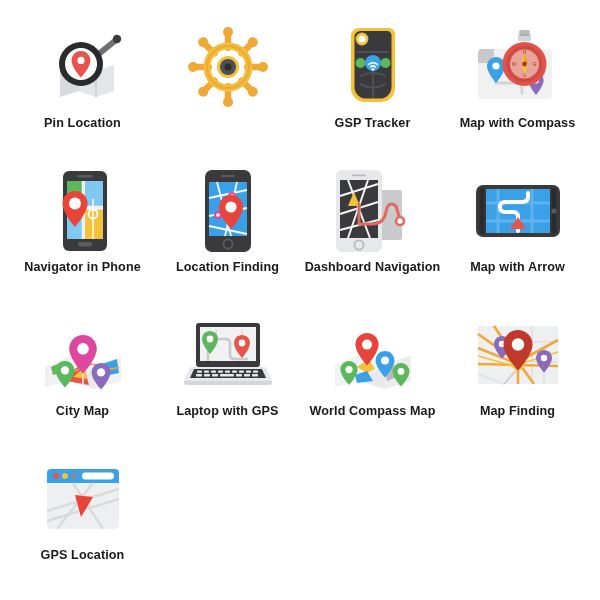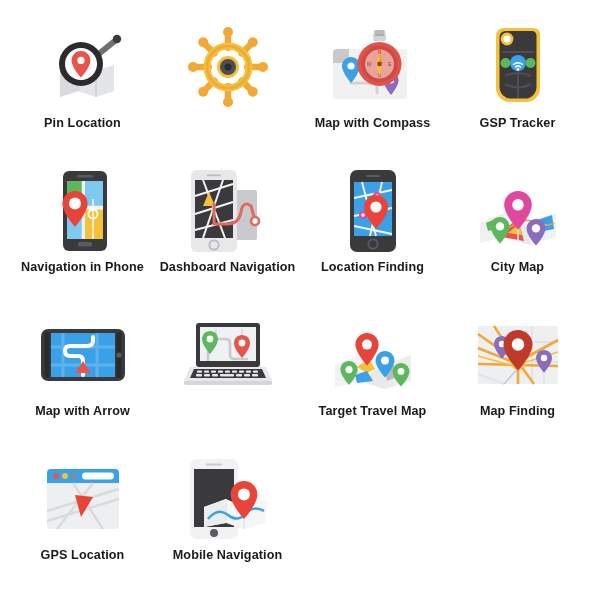--- a/index.html
+++ b/index.html
@@ -112,20 +112,42 @@
               </g>
           </g>
         </g>
         <circle cx="40" cy="40" r="21" fill="none" stroke="#f3c13a" stroke-width="7"></circle>
         <circle cx="40" cy="40" r="21" fill="none" stroke="#f0a836" stroke-width="2.5"></circle>
         <circle cx="40" cy="40" r="11" fill="#f3c13a"></circle>
         <circle cx="40" cy="40" r="8" fill="#4d4f54"></circle>
         <circle cx="40" cy="40" r="3.6" fill="#2b2b2d"></circle>
       </svg>
     </div>
+  </div>
+
+  <div class="cell">
+    <div class="icon-art">
+      <svg width="60" height="82" viewBox="0 0 60 82">
+        <path d="M16 2 H46 a6 6 0 0 1 6 6 V62 a14 14 0 0 1 -14 14 H22 a14 14 0 0 1 -14 -14 V10 a8 8 0 0 1 8 -8 Z" fill="#f3c13a"></path>
+        <path d="M18 5 H44 a4.5 4.5 0 0 1 4.5 4.5 V61 a11.5 11.5 0 0 1 -11.5 11.5 H23 a11.5 11.5 0 0 1 -11.5 -11.5 V11 a6 6 0 0 1 6.5 -6 Z" fill="#3a3a3c"></path>
+        <circle cx="19" cy="13" r="6.4" fill="#f3c13a"></circle>
+        <circle cx="19" cy="13" r="3.6" fill="#ffffff"></circle>
+        <path d="M14 26 h32" stroke="#4d4f54" stroke-width="2" fill="none"></path>
+        <path d="M17 50 q13 -6 26 0" stroke="#4d4f54" stroke-width="2" fill="none"></path>
+        <path d="M30 40 v32" stroke="#4d4f54" stroke-width="2" fill="none"></path>
+        <path d="M17 58 q13 7 26 0" stroke="#4d4f54" stroke-width="2" fill="none"></path>
+        <circle cx="17.5" cy="37" r="5" fill="#5cb85c"></circle>
+        <circle cx="42.5" cy="37" r="5" fill="#5cb85c"></circle>
+        <circle cx="30" cy="37" r="8" fill="#3aa0e8"></circle>
+        <path d="M25.5 38.5 a6.5 6.5 0 0 1 9 0" stroke="#ffffff" stroke-width="1.6" fill="none" stroke-linecap="round"></path>
+        <path d="M27.5 41 a3.8 3.8 0 0 1 5 0" stroke="#ffffff" stroke-width="1.6" fill="none" stroke-linecap="round"></path>
+        <circle cx="30" cy="43.4" r="1.4" fill="#ffffff"></circle>
+      </svg>
+    </div>
+    <div class="cell-label">GSP Tracker</div>
   </div>
 
   <div class="cell">
     <div class="icon-art">
       <svg width="92" height="80" viewBox="0 0 92 80">
         <rect x="6" y="22" width="74" height="50" rx="4" fill="#f1f1f2"></rect>
         <path d="M6 26 a4 4 0 0 1 4 -4 h12 v6 a8 8 0 0 1 -8 8 H6 Z" fill="#c9c9cc"></path>
         <path d="M24 56 H46 a4 4 0 0 1 4 4 V66" stroke="#d2d3d5" stroke-width="3" fill="none" stroke-linecap="round"></path>
         <path d="M24 30 c-5 0 -9 4 -9 9 c0 6.6 9 17 9 17 s9 -10.4 9 -17 c0 -5 -4 -9 -9 -9 z" fill="#3aa0e8"></path>
         <circle cx="24" cy="39" r="3.6" fill="#ffffff"></circle>
@@ -144,42 +166,20 @@
           <text x="42" y="39">W</text>
         </g>
         <path d="M52.5 25 L56 37 L52.5 49 L49 37 Z" fill="#f3c13a"></path>
         <path d="M52.5 25 L56 37 L52.5 37 Z" fill="#e8a020"></path>
         <circle cx="52.5" cy="37" r="2.4" fill="#a83a33"></circle>
       </svg>
     </div>
     <div class="cell-label">Map with Compass</div>
   </div>
 
-  <div class="cell">
-    <div class="icon-art">
-      <svg width="60" height="82" viewBox="0 0 60 82">
-        <path d="M16 2 H46 a6 6 0 0 1 6 6 V62 a14 14 0 0 1 -14 14 H22 a14 14 0 0 1 -14 -14 V10 a8 8 0 0 1 8 -8 Z" fill="#f3c13a"></path>
-        <path d="M18 5 H44 a4.5 4.5 0 0 1 4.5 4.5 V61 a11.5 11.5 0 0 1 -11.5 11.5 H23 a11.5 11.5 0 0 1 -11.5 -11.5 V11 a6 6 0 0 1 6.5 -6 Z" fill="#3a3a3c"></path>
-        <circle cx="19" cy="13" r="6.4" fill="#f3c13a"></circle>
-        <circle cx="19" cy="13" r="3.6" fill="#ffffff"></circle>
-        <path d="M14 26 h32" stroke="#4d4f54" stroke-width="2" fill="none"></path>
-        <path d="M17 50 q13 -6 26 0" stroke="#4d4f54" stroke-width="2" fill="none"></path>
-        <path d="M30 40 v32" stroke="#4d4f54" stroke-width="2" fill="none"></path>
-        <path d="M17 58 q13 7 26 0" stroke="#4d4f54" stroke-width="2" fill="none"></path>
-        <circle cx="17.5" cy="37" r="5" fill="#5cb85c"></circle>
-        <circle cx="42.5" cy="37" r="5" fill="#5cb85c"></circle>
-        <circle cx="30" cy="37" r="8" fill="#3aa0e8"></circle>
-        <path d="M25.5 38.5 a6.5 6.5 0 0 1 9 0" stroke="#ffffff" stroke-width="1.6" fill="none" stroke-linecap="round"></path>
-        <path d="M27.5 41 a3.8 3.8 0 0 1 5 0" stroke="#ffffff" stroke-width="1.6" fill="none" stroke-linecap="round"></path>
-        <circle cx="30" cy="43.4" r="1.4" fill="#ffffff"></circle>
-      </svg>
-    </div>
-    <div class="cell-label">GSP Tracker</div>
-  </div>
-
 
   <div class="cell">
     <div class="icon-art">
       <svg width="68" height="84" viewBox="0 0 68 84">
         <rect x="14" y="2" width="44" height="80" rx="6" fill="#3a3a3c"></rect>
         <rect x="18" y="12" width="36" height="58" fill="#f0f1f2"></rect>
         <g>
           <rect x="18" y="12" width="16" height="26" fill="#5cb85c"></rect>
           <rect x="36" y="12" width="18" height="26" fill="#7fc8f0"></rect>
           <rect x="18" y="40" width="16" height="30" fill="#7fc8f0"></rect>
@@ -187,23 +187,49 @@
           <path d="M34 12 v58 M18 38 h36" stroke="#f0f1f2" stroke-width="2.5"></path>
         </g>
         <path d="M36 40 h18 M44 30 v40" stroke="#ffffff" stroke-width="1.6" opacity="0.85"></path>
         <circle cx="44" cy="45" r="4.5" fill="none" stroke="#ffffff" stroke-width="1.8"></circle>
         <rect x="28" y="6" width="16" height="2.4" rx="1.2" fill="#5a5b5e"></rect>
         <rect x="29" y="73" width="14" height="4.5" rx="1.5" fill="#5a5b5e"></rect>
         <path d="M26 22 c-7 0 -12.6 5.6 -12.6 12.6 c0 9.4 12.6 23.4 12.6 23.4 s12.6 -14 12.6 -23.4 c0 -7 -5.6 -12.6 -12.6 -12.6 z" fill="#e8443a"></path>
         <circle cx="26" cy="34.6" r="6" fill="#ffffff"></circle>
       </svg>
     </div>
-    <div class="cell-label">Navigation in Phone</div>
-  </div>
-
+    <div class="cell-label">Navigator in Phone</div>
+  </div>
+
+
+  <div class="cell">
+    <div class="icon-art">
+      <svg width="66" height="86" viewBox="0 0 66 86">
+        <rect x="10" y="2" width="46" height="82" rx="7" fill="#3a3a3c"></rect>
+        <rect x="14" y="14" width="38" height="54" fill="#3aa0e8"></rect>
+        <g stroke="#ffffff" stroke-width="1.8" fill="none" opacity="0.95">
+          <path d="M14 30 L52 22"></path>
+          <path d="M14 48 L52 40"></path>
+          <path d="M14 58 L52 66"></path>
+          <path d="M22 14 L36 68"></path>
+          <path d="M42 14 L30 68"></path>
+        </g>
+        <rect x="26" y="7" width="14" height="2" rx="1" fill="#5a5b5e"></rect>
+        <circle cx="33" cy="76" r="4.6" fill="none" stroke="#5a5b5e" stroke-width="1.8"></circle>
+        <circle cx="23" cy="47" r="4" fill="#e0479e"></circle>
+        <circle cx="23" cy="47" r="1.8" fill="#ffffff"></circle>
+        <circle cx="37" cy="28" r="4" fill="#e0479e"></circle>
+        <circle cx="37" cy="28" r="1.8" fill="#ffffff"></circle>
+        <path d="M33 54 l4 -6 h-8 z" fill="#5cb85c"></path>
+        <path d="M36 27 c-6.6 0 -12 5.4 -12 12 c0 9 12 22 12 22 s12 -13 12 -22 c0 -6.6 -5.4 -12 -12 -12 z" fill="#e8443a"></path>
+        <circle cx="36" cy="39" r="5.6" fill="#ffffff"></circle>
+      </svg>
+    </div>
+    <div class="cell-label">Location Finding</div>
+  </div>
 
   <div class="cell">
     <div class="icon-art">
       <svg width="90" height="86" viewBox="0 0 90 86">
         <rect x="38" y="22" width="36" height="50" rx="2" fill="#c9cacd"></rect>
         <rect x="8" y="2" width="46" height="82" rx="6" fill="#e7e8ea"></rect>
         <rect x="12" y="12" width="38" height="58" fill="#3a3a3c"></rect>
         <g stroke="#ffffff" stroke-width="2" fill="none" opacity="0.95">
           <path d="M12 28 L50 16"></path>
           <path d="M12 46 L50 34"></path>
@@ -216,42 +242,37 @@
         <path d="M26 24 l6 14 h-12 z" fill="#f3c13a"></path>
         <path d="M31 36 V56 H44 Q56 56 58 44 Q60 32 68 38 L72 52" stroke="#e06a5e" stroke-width="3" fill="none" stroke-linecap="round" stroke-linejoin="round"></path>
         <circle cx="72" cy="53" r="4" fill="#ffffff" stroke="#e06a5e" stroke-width="2.6"></circle>
       </svg>
     </div>
     <div class="cell-label">Dashboard Navigation</div>
   </div>
 
   <div class="cell">
     <div class="icon-art">
-      <svg width="66" height="86" viewBox="0 0 66 86">
-        <rect x="10" y="2" width="46" height="82" rx="7" fill="#3a3a3c"></rect>
-        <rect x="14" y="14" width="38" height="54" fill="#3aa0e8"></rect>
-        <g stroke="#ffffff" stroke-width="1.8" fill="none" opacity="0.95">
-          <path d="M14 30 L52 22"></path>
-          <path d="M14 48 L52 40"></path>
-          <path d="M14 58 L52 66"></path>
-          <path d="M22 14 L36 68"></path>
-          <path d="M42 14 L30 68"></path>
-        </g>
-        <rect x="26" y="7" width="14" height="2" rx="1" fill="#5a5b5e"></rect>
-        <circle cx="33" cy="76" r="4.6" fill="none" stroke="#5a5b5e" stroke-width="1.8"></circle>
-        <circle cx="23" cy="47" r="4" fill="#e0479e"></circle>
-        <circle cx="23" cy="47" r="1.8" fill="#ffffff"></circle>
-        <circle cx="37" cy="28" r="4" fill="#e0479e"></circle>
-        <circle cx="37" cy="28" r="1.8" fill="#ffffff"></circle>
-        <path d="M33 54 l4 -6 h-8 z" fill="#5cb85c"></path>
-        <path d="M36 27 c-6.6 0 -12 5.4 -12 12 c0 9 12 22 12 22 s12 -13 12 -22 c0 -6.6 -5.4 -12 -12 -12 z" fill="#e8443a"></path>
-        <circle cx="36" cy="39" r="5.6" fill="#ffffff"></circle>
-      </svg>
-    </div>
-    <div class="cell-label">Location Finding</div>
+      <svg width="88" height="64" viewBox="0 0 88 64">
+        <rect x="2" y="6" width="84" height="52" rx="7" fill="#3a3a3c"></rect>
+        <rect x="12" y="10" width="64" height="44" fill="#3aa0e8"></rect>
+        <g stroke="#5fb3ec" stroke-width="3" fill="none">
+          <path d="M24 10 V54"></path>
+          <path d="M58 10 V54"></path>
+          <path d="M12 24 H76"></path>
+          <path d="M12 42 H76"></path>
+        </g>
+        <path d="M44 52 V38 Q44 33 39 33 H31 Q26 33 26 28 Q26 23 31 23 H48 Q54 23 54 18 V14" stroke="#ffffff" stroke-width="4" fill="none" stroke-linecap="round" stroke-linejoin="round"></path>
+        <path d="M44 38 l8 12 h-16 z" fill="#e8534a"></path>
+        <rect x="5.5" y="9" width="5" height="46" rx="2.5" fill="#2b2b2d"></rect>
+        <rect x="77.5" y="9" width="5" height="46" rx="2.5" fill="#2b2b2d"></rect>
+        <circle cx="80" cy="32" r="2.6" fill="#5a5b5e"></circle>
+      </svg>
+    </div>
+    <div class="cell-label">Map with Arrow</div>
   </div>
 
   <div class="cell">
     <div class="icon-art">
       <svg width="92" height="80" viewBox="0 0 92 80">
         <path d="M8 52 L32 42 L58 52 L84 42 L84 66 L58 74 L32 66 L8 72 Z" fill="#f0f1f2"></path>
         <path d="M32 66 L58 52 L58 74 L32 66 Z" fill="#e8e9ea"></path>
         <path d="M8 52 L32 42 L32 55 L8 62 Z" fill="#eeeff0"></path>
         <path d="M14 52 L28 46 L30 56 L16 60 Z" fill="#5cb85c"></path>
         <path d="M62 50 L80 44 L82 58 L62 62 Z" fill="#3aa0e8"></path>
@@ -261,41 +282,20 @@
         <path d="M46 44 L46 70" stroke="#e2e3e5" stroke-width="1.6" fill="none"></path>
         <path d="M28 46 c-5.2 0 -9.4 4.2 -9.4 9.4 c0 7 9.4 17 9.4 17 s9.4 -10 9.4 -17 c0 -5.2 -4.2 -9.4 -9.4 -9.4 z" fill="#5cb85c"></path>
         <circle cx="28" cy="55.4" r="4.2" fill="#ffffff"></circle>
         <path d="M64 48 c-5.2 0 -9.4 4.2 -9.4 9.4 c0 7 9.4 17 9.4 17 s9.4 -10 9.4 -17 c0 -5.2 -4.2 -9.4 -9.4 -9.4 z" fill="#8a6bbd"></path>
         <circle cx="64" cy="57.4" r="4.2" fill="#ffffff"></circle>
         <path d="M46 20 c-7.6 0 -13.8 6.2 -13.8 13.8 c0 10 13.8 25 13.8 25 s13.8 -15 13.8 -25 c0 -7.6 -6.2 -13.8 -13.8 -13.8 z" fill="#e0479e"></path>
         <circle cx="46" cy="33.8" r="5.8" fill="#ffffff"></circle>
       </svg>
     </div>
     <div class="cell-label">City Map</div>
-  </div>
-
-  <div class="cell">
-    <div class="icon-art">
-      <svg width="88" height="64" viewBox="0 0 88 64">
-        <rect x="2" y="6" width="84" height="52" rx="7" fill="#3a3a3c"></rect>
-        <rect x="12" y="10" width="64" height="44" fill="#3aa0e8"></rect>
-        <g stroke="#5fb3ec" stroke-width="3" fill="none">
-          <path d="M24 10 V54"></path>
-          <path d="M58 10 V54"></path>
-          <path d="M12 24 H76"></path>
-          <path d="M12 42 H76"></path>
-        </g>
-        <path d="M44 52 V38 Q44 33 39 33 H31 Q26 33 26 28 Q26 23 31 23 H48 Q54 23 54 18 V14" stroke="#ffffff" stroke-width="4" fill="none" stroke-linecap="round" stroke-linejoin="round"></path>
-        <path d="M44 38 l8 12 h-16 z" fill="#e8534a"></path>
-        <rect x="5.5" y="9" width="5" height="46" rx="2.5" fill="#2b2b2d"></rect>
-        <rect x="77.5" y="9" width="5" height="46" rx="2.5" fill="#2b2b2d"></rect>
-        <circle cx="80" cy="32" r="2.6" fill="#5a5b5e"></circle>
-      </svg>
-    </div>
-    <div class="cell-label">Map with Arrow</div>
   </div>
 
   <div class="cell">
     <div class="icon-art">
       <svg width="96" height="68" viewBox="0 0 96 68">
         <rect x="16" y="2" width="64" height="44" rx="3" fill="#3a3a3c"></rect>
         <rect x="20" y="6" width="56" height="34" fill="#f0f1f2"></rect>
         <path d="M28 40 V22 Q28 18 33 18 H45 Q50 18 50 22 V34 Q50 38 55 38 H68" stroke="#c9cacd" stroke-width="2.6" fill="none"></path>
         <path d="M36 8 V18 M62 8 V30" stroke="#dedfe1" stroke-width="2.2" fill="none"></path>
         <path d="M30 10 c-4.4 0 -8 3.6 -8 8 c0 6 8 15 8 15 s8 -9 8 -15 c0 -4.4 -3.6 -8 -8 -8 z" fill="#5cb85c"></path>
@@ -318,20 +318,21 @@
           <rect x="24" y="53" width="6" height="2.6" rx="0.8"></rect>
           <rect x="32" y="53" width="6" height="2.6" rx="0.8"></rect>
           <rect x="40" y="53" width="14" height="2.6" rx="0.8"></rect>
           <rect x="56" y="53" width="6" height="2.6" rx="0.8"></rect>
           <rect x="64" y="53" width="6" height="2.6" rx="0.8"></rect>
           <rect x="72" y="53" width="6" height="2.6" rx="0.8"></rect>
         </g>
         <path d="M4 60 H92 L92 62 a2 2 0 0 1 -2 2 H6 a2 2 0 0 1 -2 -2 Z" fill="#d5d6d9"></path>
       </svg>
     </div>
+    <div class="cell-label">Laptop with GPS</div>
   </div>
 
   <div class="cell">
     <div class="icon-art">
       <svg width="92" height="80" viewBox="0 0 92 80">
         <path d="M8 50 L32 40 L58 50 L84 40 L84 66 L58 74 L32 66 L8 72 Z" fill="#f1f2f3"></path>
         <path d="M32 66 L58 50 L58 74 L32 66 Z" fill="#e8e9ea"></path>
         <path d="M84 40 L84 66 L58 74 L58 50 Z" fill="#eceded"></path>
         <path d="M30 52 L42 44 L48 54 L40 58 Z" fill="#f3c13a"></path>
         <path d="M28 60 L40 56 L46 66 L30 68 Z" fill="#3aa0e8"></path>
@@ -339,21 +340,21 @@
         <path d="M40 46 c-6.4 0 -11.6 5.2 -11.6 11.6 c0 8.4 11.6 21 11.6 21 s11.6 -12.6 11.6 -21 c0 -6.4 -5.2 -11.6 -11.6 -11.6 z" transform="translate(0,-28)" fill="#e8443a"></path>
         <circle cx="40" cy="29.6" r="5" fill="#ffffff"></circle>
         <path d="M22 52 c-4.8 0 -8.6 3.8 -8.6 8.6 c0 6.2 8.6 15.4 8.6 15.4 s8.6 -9.2 8.6 -15.4 c0 -4.8 -3.8 -8.6 -8.6 -8.6 z" transform="translate(0,-6)" fill="#5cb85c"></path>
         <circle cx="22" cy="54.6" r="3.6" fill="#ffffff"></circle>
         <path d="M58 48 c-5.2 0 -9.4 4.2 -9.4 9.4 c0 6.8 9.4 17 9.4 17 s9.4 -10.2 9.4 -17 c0 -5.2 -4.2 -9.4 -9.4 -9.4 z" transform="translate(0,-12)" fill="#3aa0e8"></path>
         <circle cx="58" cy="45.4" r="4" fill="#ffffff"></circle>
         <path d="M74 54 c-4.6 0 -8.4 3.8 -8.4 8.4 c0 6 8.4 15 8.4 15 s8.4 -9 8.4 -15 c0 -4.6 -3.8 -8.4 -8.4 -8.4 z" transform="translate(0,-6)" fill="#5cb85c"></path>
         <circle cx="74" cy="56.4" r="3.4" fill="#ffffff"></circle>
       </svg>
     </div>
-    <div class="cell-label">Target Travel Map</div>
+    <div class="cell-label">World Compass Map</div>
   </div>
 
   <div class="cell">
     <div class="icon-art">
       <svg width="88" height="66" viewBox="0 0 88 66">
         <rect x="4" y="4" width="80" height="58" fill="#eeeff0"></rect>
         <g stroke="#e2e3e5" stroke-width="2" fill="none">
           <path d="M58 4 V62"></path>
           <path d="M58 20 H84"></path>
           <path d="M58 40 H84"></path>
@@ -397,31 +398,14 @@
           <path d="M4 56 L76 34"></path>
           <path d="M30 18 L60 64"></path>
           <path d="M14 64 L50 18"></path>
         </g>
         <path d="M32 30 L50 32 L38 52 Z" fill="#e8443a"></path>
       </svg>
     </div>
     <div class="cell-label">GPS Location</div>
   </div>
 
-  <div class="cell">
-    <div class="icon-art">
-      <svg width="92" height="84" viewBox="0 0 92 84">
-        <rect x="8" y="2" width="48" height="80" rx="7" fill="#f1f2f3"></rect>
-        <rect x="12" y="12" width="40" height="58" fill="#3a3a3c"></rect>
-        <rect x="24" y="6.5" width="16" height="2" rx="1" fill="#c9cacd"></rect>
-        <circle cx="32" cy="76" r="4" fill="#5a5b5e"></circle>
-        <path d="M22 50 L44 42 L62 50 L84 42 L84 66 L62 72 L44 66 L22 70 Z" fill="#f5f6f7"></path>
-        <path d="M44 42 L44 66 M62 50 L62 72" stroke="#e4e5e7" stroke-width="1.6" fill="none"></path>
-        <path d="M22 50 L44 42 L44 66 L22 70 Z" fill="#eceded"></path>
-        <path d="M26 62 Q36 50 46 58 Q56 66 64 56 Q72 48 82 54" stroke="#3aa0e8" stroke-width="2.4" fill="none"></path>
-        <path d="M62 24 c-7.4 0 -13.4 6 -13.4 13.4 c0 9.8 13.4 24.6 13.4 24.6 s13.4 -14.8 13.4 -24.6 c0 -7.4 -6 -13.4 -13.4 -13.4 z" fill="#e8443a"></path>
-        <circle cx="62" cy="37.4" r="6" fill="#ffffff"></circle>
-      </svg>
-    </div>
-    <div class="cell-label">Mobile Navigation</div>
-  </div>
 
 </div>
 
 </body></html>

